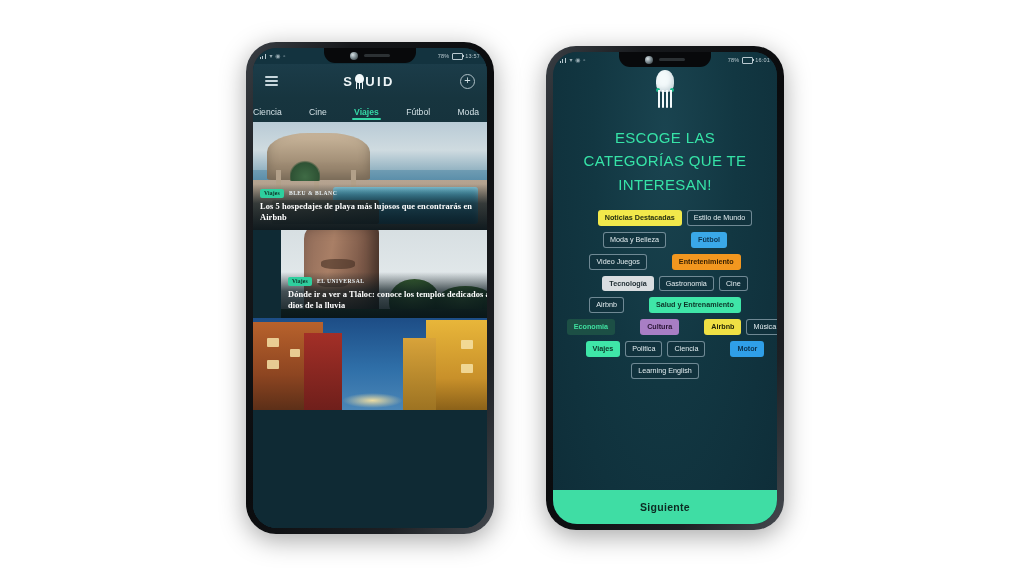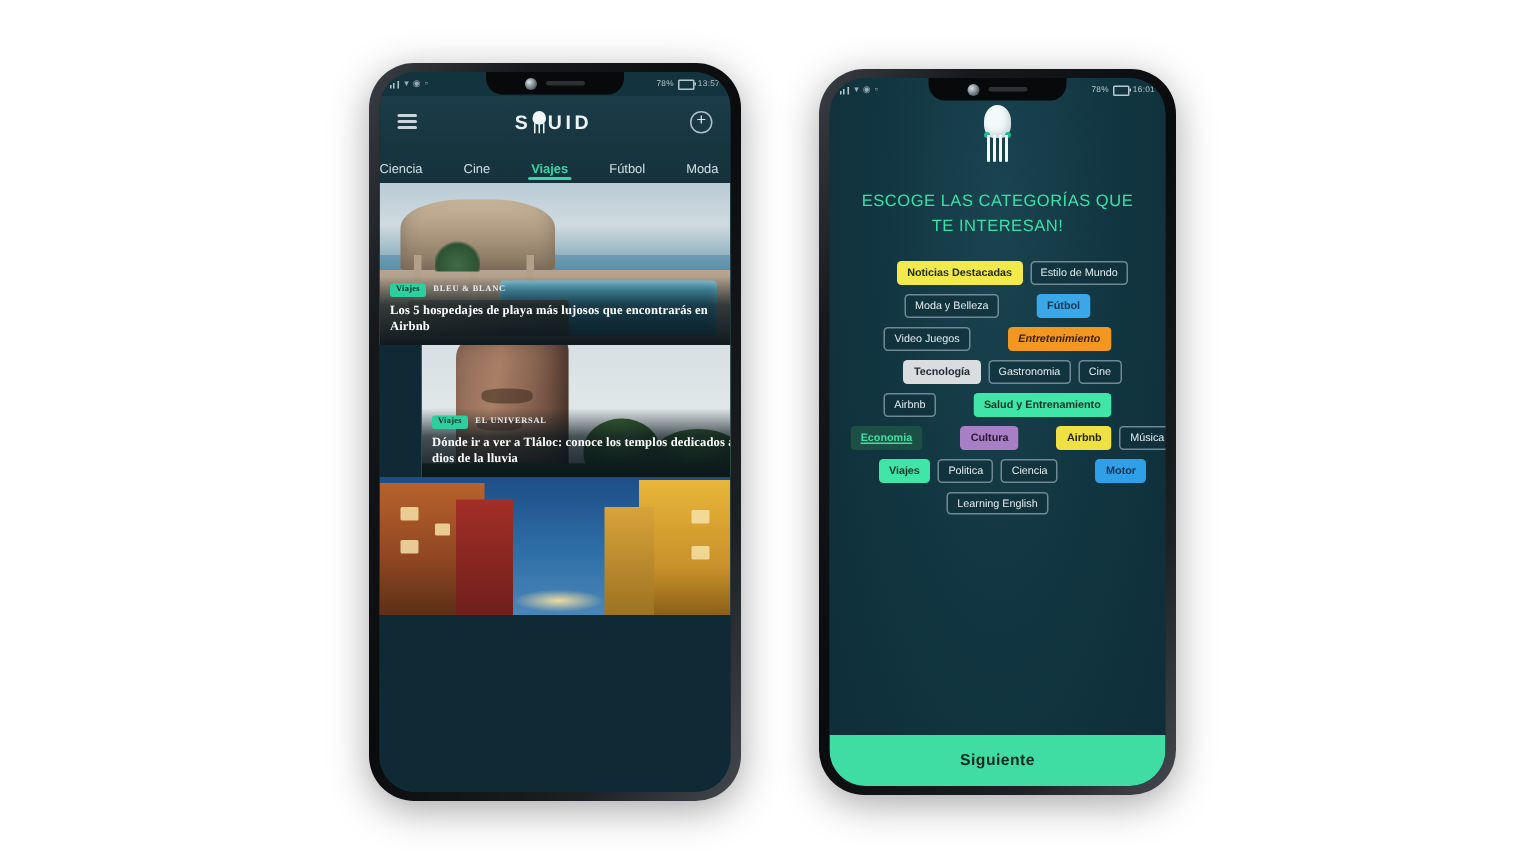--- a/index.html
+++ b/index.html
@@ -244,21 +244,21 @@
     box-shadow: inset -2px -3px 5px rgba(160,180,190,.5);
   }
   .cats-logo .eye { position:absolute; top:18px; width:4px; height:4px; border-radius:50%; background:#19b98a; }
   .cats-logo .eyeL{ left:1px } .cats-logo .eyeR{ right:1px }
   .cats-logo .tent { position:absolute; top:20px; width:2px; height:18px; background:#f4fafb; border-radius:0 0 2px 2px; }
   .cats-logo .t1{left:3px} .cats-logo .t2{left:7px} .cats-logo .t3{left:11px} .cats-logo .t4{left:15px}
 
   .cats-title {
     margin-top: 16px; width: 84%;
     text-align:center; color:#36e3a7;
-    font-size:11px; line-height:1.55; letter-spacing:.35px;
+    font-size:15px; line-height:1.55; letter-spacing:.35px;
   }
 
   .chip-rows { margin-top: 14px; width: 94%; display:flex; flex-direction:column; gap:6px; align-items:center; }
   .chip-row { display:flex; justify-content:center; gap:5px; flex-wrap:nowrap; }
   .chip {
     font-size:7.2px; padding: 3px 6px; border-radius:3px;
     border:1px solid rgba(190,210,220,.55);
     background: rgba(16,48,58,.55);
     color:#e2ecef; white-space:nowrap; cursor:pointer; line-height:1.1;
   }
@@ -437,36 +437,36 @@
             <div class="chip">Estilo de Mundo</div>
           </div>
 
           <div class="chip-row">
             <div class="chip">Moda y Belleza</div>
             <div class="chip sel" style="background: rgb(58, 168, 232); color: rgb(13, 53, 80); border-color: transparent;">Fútbol</div>
           </div>
 
           <div class="chip-row">
             <div class="chip">Video Juegos</div>
-            <div class="chip sel" style="background: rgb(242, 151, 31); color: rgb(58, 34, 3); border-color: transparent; font-style: italic;">Entretenimiento</div>
+            <div class="chip sel" style="background: rgb(242, 151, 31); color: rgb(58, 34, 3); border-color: transparent;">Entretenimiento</div>
           </div>
 
           <div class="chip-row">
             <div class="chip sel" style="background: rgb(217, 221, 224); color: rgb(29, 43, 49); border-color: transparent;">Tecnología</div>
             <div class="chip">Gastronomia</div>
             <div class="chip">Cine</div>
           </div>
 
           <div class="chip-row">
             <div class="chip">Airbnb</div>
             <div class="chip sel" style="background: rgb(63, 230, 168); color: rgb(13, 51, 39); border-color: transparent;">Salud y Entrenamiento</div>
           </div>
 
           <div class="chip-row">
-            <div class="chip sel" style="background: rgb(28, 79, 69); color: rgb(63, 224, 160); border-color: transparent; text-decoration: underline;">Economia</div>
+            <div class="chip sel" style="background: rgb(28, 79, 69); color: rgb(63, 224, 160); border-color: transparent;">Economia</div>
             <div class="chip sel" style="background: rgb(168, 126, 196); color: rgb(43, 22, 54); border-color: transparent;">Cultura</div>
             <div class="chip sel" style="background: rgb(239, 224, 68); color: rgb(37, 39, 10); border-color: transparent;">Airbnb</div>
             <div class="chip">Música</div>
           </div>
 
           <div class="chip-row">
             <div class="chip sel" style="background: rgb(63, 230, 168); color: rgb(13, 51, 39); border-color: transparent;">Viajes</div>
             <div class="chip">Politica</div>
             <div class="chip">Ciencia</div>
             <div class="chip sel" style="background: rgb(47, 159, 232); color: rgb(11, 51, 80); border-color: transparent;">Motor</div>

